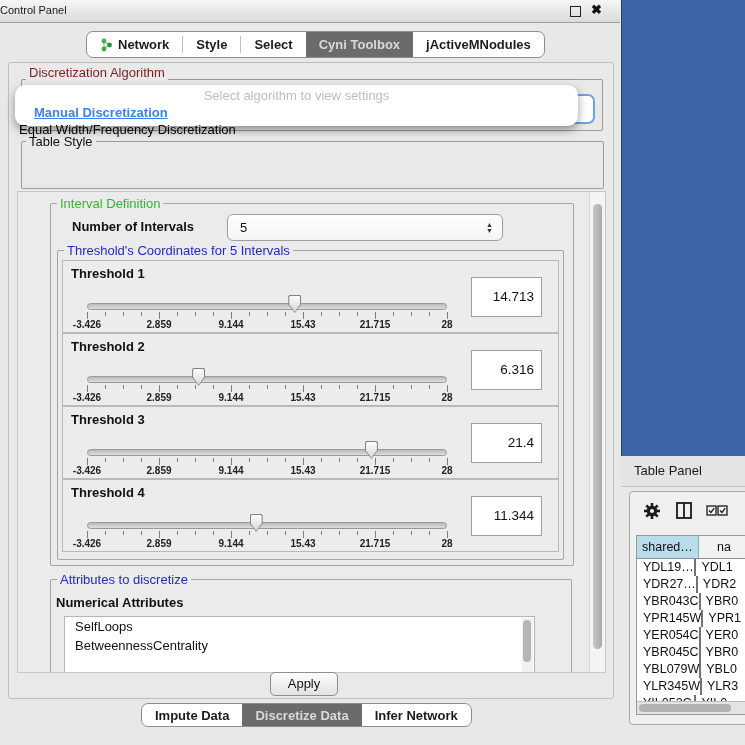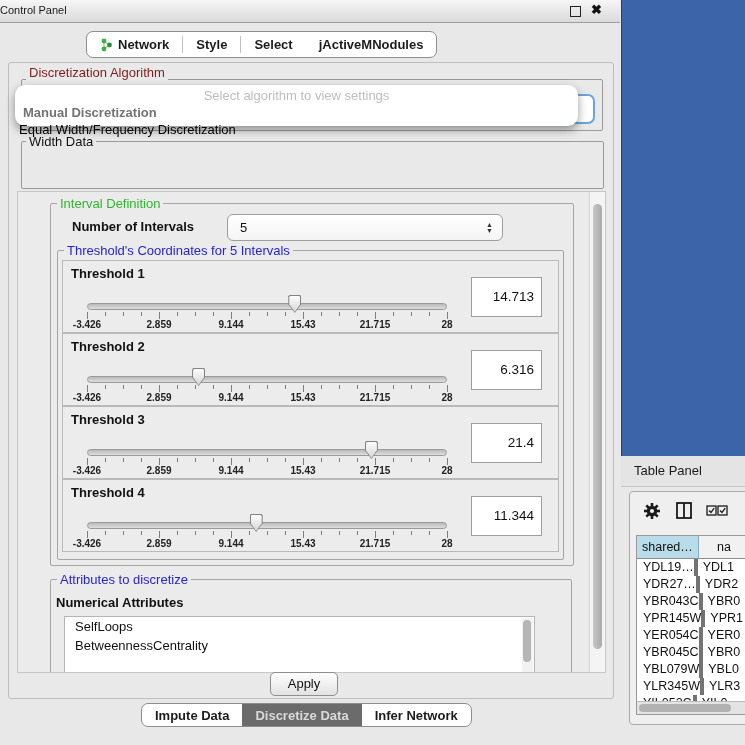--- a/index.html
+++ b/index.html
@@ -31,21 +31,21 @@
   
   .combo{position:absolute;background:linear-gradient(#ffffff,#f4f4f4);
     border:1px solid #9e9e9e;border-radius:6px;display:flex;align-items:center;}
   .combo .val{padding-left:12px;flex:1;color:#111;}
   .spinner{display:flex;flex-direction:column;align-items:center;margin-right:9px;
     font-size:7px;line-height:6px;color:#333;}
   
   .popup{position:absolute;left:6px;top:22px;width:563px;height:41px;background:#fff;
     border-radius:10px;box-shadow:0 4px 10px rgba(0,0,0,.4);z-index:40;}
   .popup-hint{position:absolute;left:0;right:0;top:3px;text-align:center;color:#bdbdbd;}
-  .popup-opt1{position:absolute;left:8px;top:20px;font-weight:bold;color:#737373;}
+  .popup-opt1{position:absolute;left:19px;top:20px;font-weight:bold;color:#3b82f6;text-decoration:underline;}
   .popup-opt2{position:absolute;left:4px;top:37px;color:#000;}
   .combo-fragment{position:absolute;left:552px;top:31px;width:30px;height:26px;background:#fff;
     border:2px solid #6aa5e0;border-radius:7px;z-index:1;}
   
   .scroll-panel{position:absolute;left:8px;top:128px;width:587px;height:480px;
     background:#ebebeb;border:1px solid #c7c7c7;overflow:hidden;}
   .vscroll{position:absolute;right:0;top:0;bottom:0;width:15px;background:#f4f4f4;border-left:1px solid #d6d6d6;}
   .vscroll .thumb{position:absolute;left:3px;top:12px;width:9px;height:445px;border-radius:5px;
     background:linear-gradient(90deg,#c6c6c6,#aaaaaa);}
   
@@ -83,21 +83,21 @@
   .table-window{position:absolute;left:629px;top:491px;width:118px;height:232px;background:#efefef;
     border:1px solid #a9a9a9;border-radius:4px;}
   .tw-toolbar{position:absolute;left:0;top:0;right:0;height:40px;}
   .tw-icon{position:absolute;}
   .data-table{position:absolute;left:6px;top:43px;width:112px;height:178px;background:#fff;
     border:1px solid #999;border-right:none;overflow:hidden;}
   .dt-header{display:flex;height:22px;border-bottom:1px solid #8e8e8e;}
   .dt-h1{width:73px;background:#b9dcea;border-right:1px solid #84aebf;text-align:center;line-height:22px;font-size:12.5px;}
   .dt-h2{width:60px;background:#f1f1f1;text-align:center;line-height:22px;font-size:12.5px;}
   .dt-row{display:flex;height:17px;font-size:12.5px;}
-  .dt-c1{width:73px;padding-left:6px;line-height:17px;border-right:4px solid #737373;box-sizing:border-box;}
+  .dt-c1{width:73px;padding-left:6px;line-height:17px;border-right:2px solid #737373;box-sizing:border-box;}
   .dt-c2{width:60px;padding-left:5px;line-height:17px;}
   .hscroll{position:absolute;left:0;right:0;bottom:0;height:12px;background:#e3e3e3;border-top:1px solid #bbb;}
   .hscroll .thumb{position:absolute;left:2px;top:2px;width:92px;height:8px;border-radius:4px;background:#b2b2b2;}
 </style>
 </head>
 <body>
 
 <div id="root">
 
   <div class="cp-titlebar">
@@ -121,38 +121,41 @@
         <span>Network</span>
       </div>
       <span class="tab-sep"></span>
       <div class="tab">
         <span>Style</span>
       </div>
       <span class="tab-sep"></span>
       <div class="tab">
         <span>Select</span>
       </div>
+      <div class="tab selected">
+        <span>Cyni Toolbox</span>
+      </div>
       <div class="tab">
         <span>jActiveMNodules</span>
       </div>
     </div>
 
   <div class="outer-panel">
 
     <span class="grp-label lbl-dim" style="left:17px;top:2px;">Discretization Algorithm</span>
     <div class="grp" style="left:12px;top:16px;width:580px;height:50px;"></div>
     <div class="combo-fragment"></div>
 
     <div class="popup">
       <div class="popup-hint">Select algorithm to view settings</div>
       <div class="popup-opt1">Manual Discretization</div>
       <div class="popup-opt2">Equal Width/Frequency Discretization</div>
     </div>
 
-    <span class="grp-label lbl-black" style="left:17px;top:71px;">Width Data</span>
+    <span class="grp-label lbl-black" style="left:17px;top:71px;">Table Style</span>
     <div class="grp" style="left:12px;top:78px;width:581px;height:46px;"></div>
 
     <div class="scroll-panel">
 
       <span class="grp-label lbl-green" style="left:39px;top:4px;background:#ebebeb;">Interval Definition</span>
       <div class="grp" style="left:32px;top:11px;width:522px;height:361px;border-color:#a5a5a5;"></div>
 
       <span style="position:absolute;left:54px;top:27px;font-weight:bold;z-index:2;">Number of Intervals</span>
       <div class="combo" style="left:209px;top:22px;width:274px;height:25px;z-index:2;">
         <span class="val">5</span>

